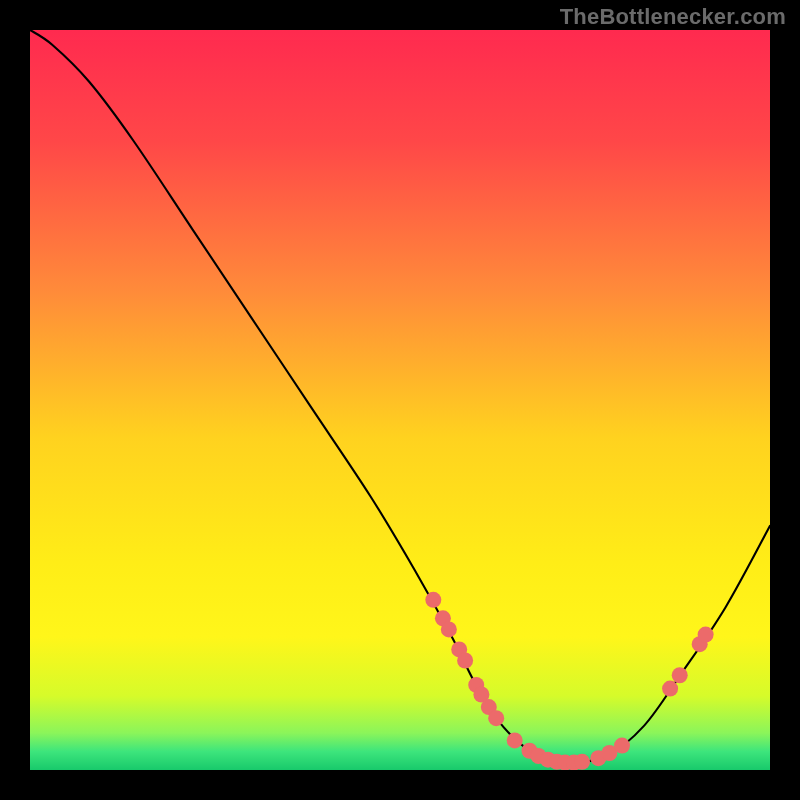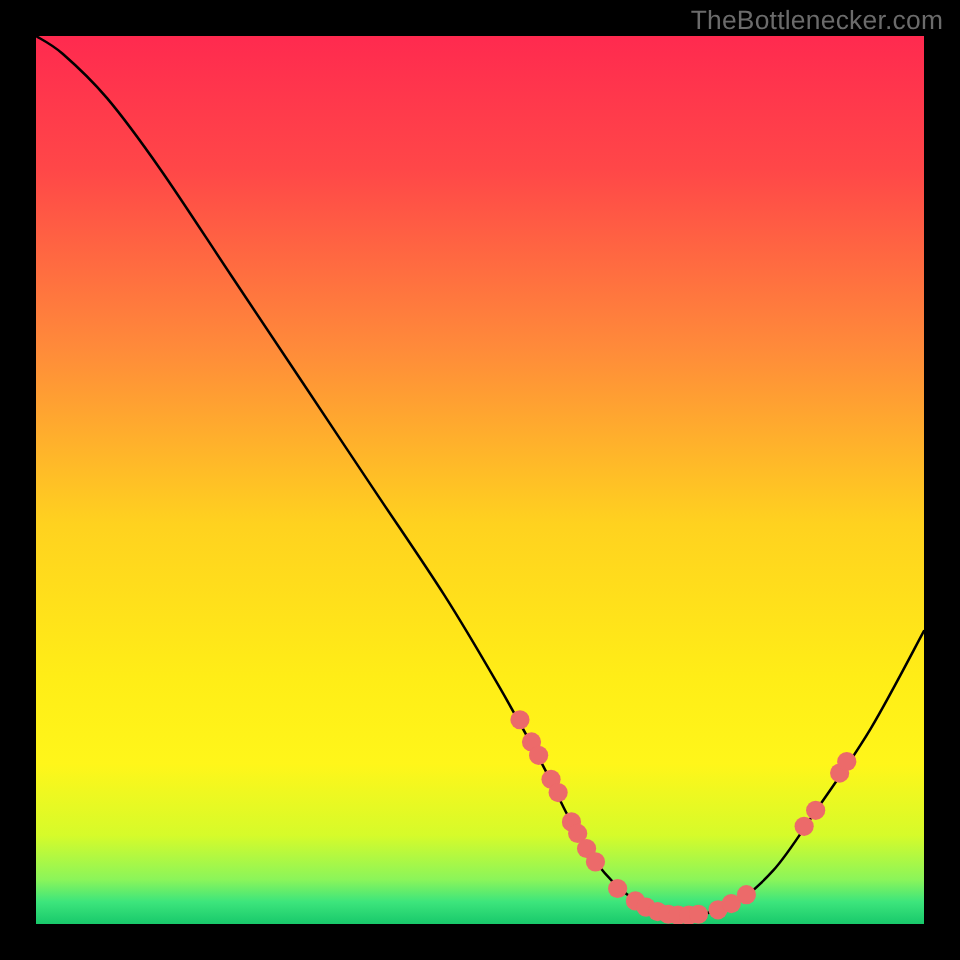--- a/index.html
+++ b/index.html
@@ -16,21 +16,21 @@
     width: 800px;
     height: 800px;
     background: #000000;
   }
   .watermark {
     position: absolute;
     top: 4px;
     right: 14px;
     color: #6b6b6b;
     font-size: 22px;
-    font-weight: 400;
+    font-weight: 700;
     letter-spacing: 0.2px;
     z-index: 10;
     user-select: none;
   }
   .plot-wrap {
     position: absolute;
     left: 30px;
     top: 30px;
     width: 740px;
     height: 740px;

